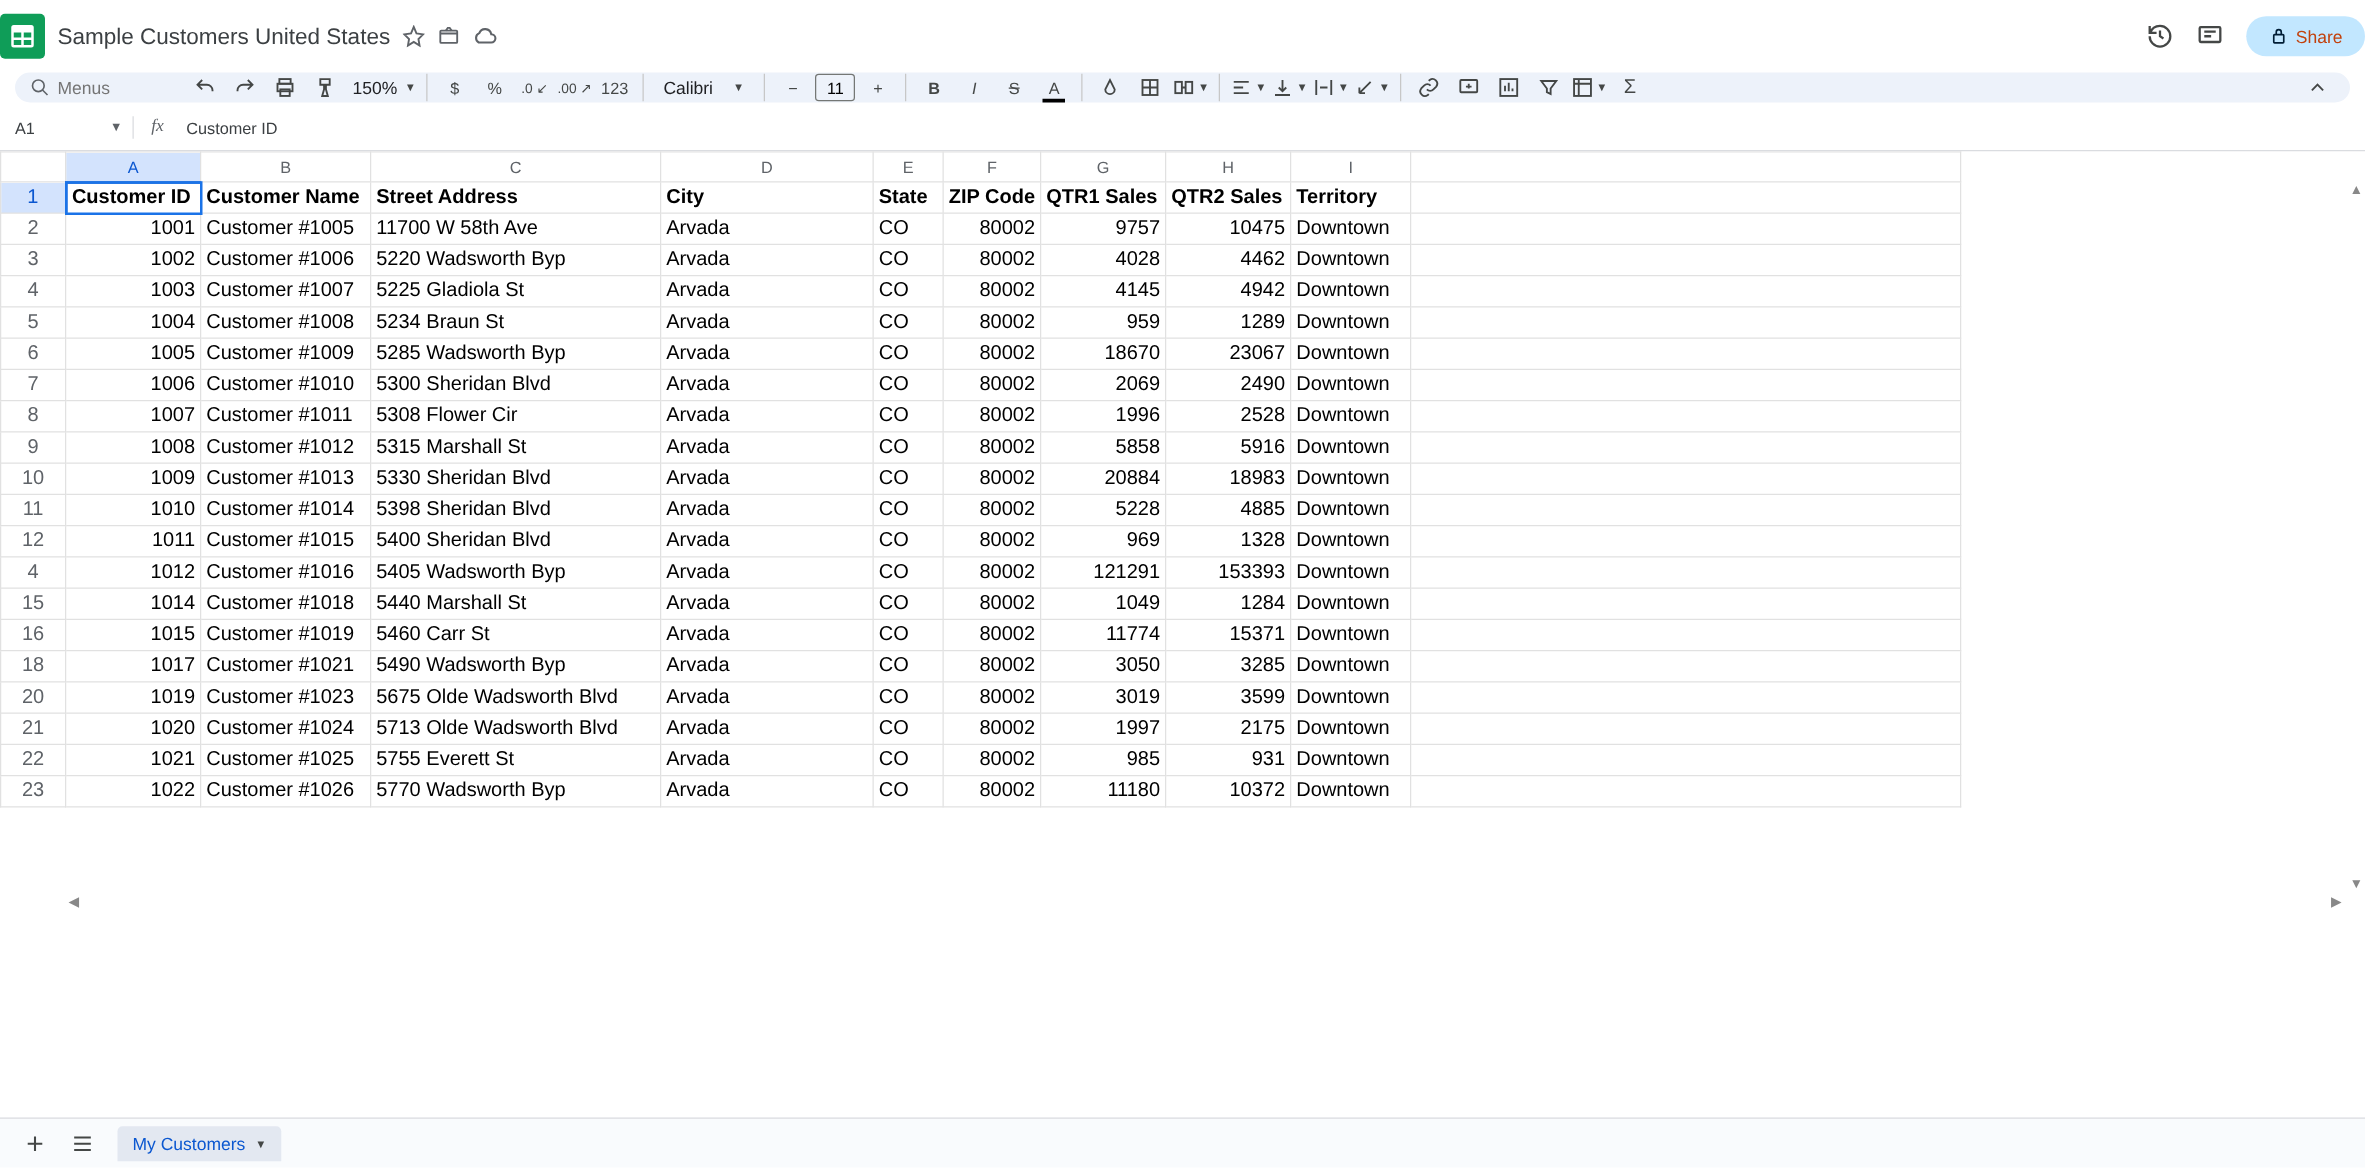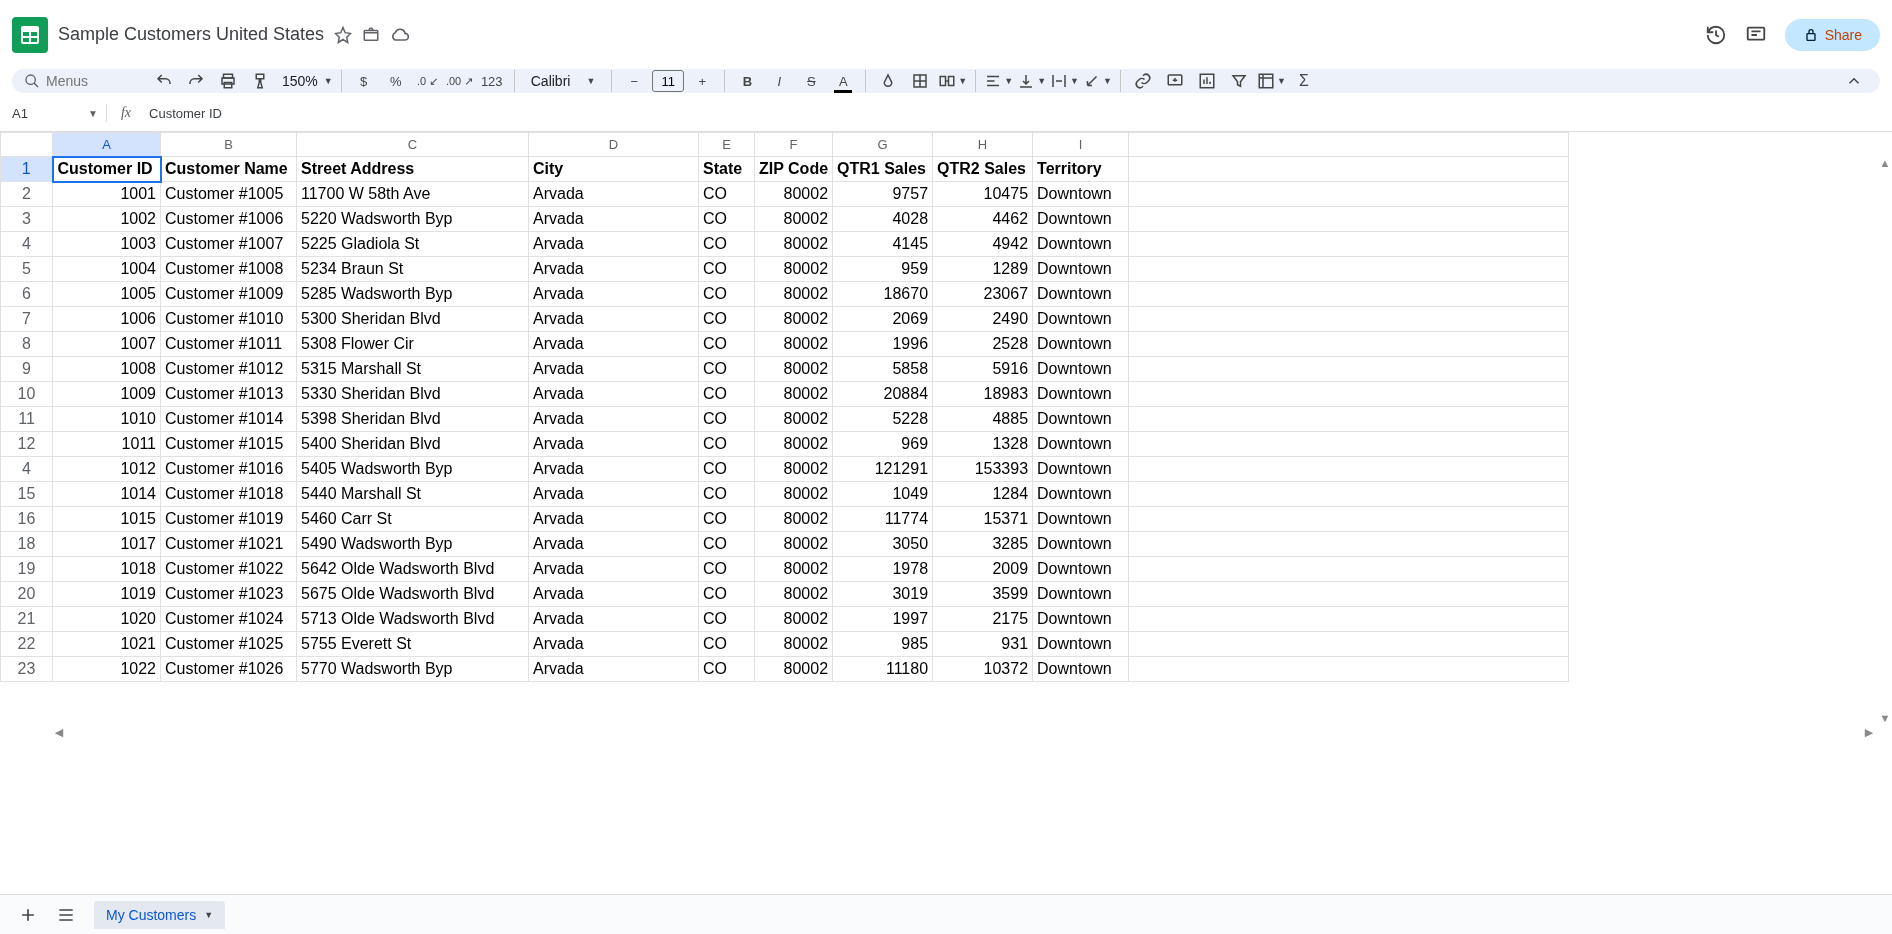--- a/index.html
+++ b/index.html
@@ -1,17 +1,17 @@
 <!DOCTYPE html>
 <html><head>
 <meta charset="utf-8">
 <style>
 * { margin:0; padding:0; box-sizing:border-box; font-family:Arial,sans-serif; }
 body { background:#fff; overflow:hidden; width:1892px; height:934px; }
-.titlebar { display:flex; align-items:center; height:69px; padding:0 12px; }
+.titlebar { display:flex; align-items:center; height:58px; padding:0 0; }
 .app-icon { width:36px; height:36px; background:#0f9d58; border-radius:4px; display:flex; align-items:center; justify-content:center; color:#fff; font-size:18px; margin-right:10px;}
 .app-icon svg{width:24px;height:24px;fill:#fff;}
 .title-area{display:flex;flex-direction:column;}
 .title-row{display:flex;align-items:center;gap:10px;}
 .doc-title{font-size:18px;color:#3c4043;}
 .title-icon{color:#5f6368;display:flex;align-items:center;}
 .menubar{display:flex;gap:2px;margin-top:2px;}
 .menu-item{font-size:14px;color:#202124;padding:2px 8px;border-radius:4px;}
 .titlebar-right{margin-left:auto;display:flex;align-items:center;gap:18px;}
 .tb-icon{color:#444746;display:flex;}
@@ -480,33 +480,20 @@
           <td class="txt">5490 Wadsworth Byp</td>
           <td class="txt">Arvada</td>
           <td class="txt">CO</td>
           <td class="num">80002</td>
           <td class="num">3050</td>
           <td class="num">3285</td>
           <td class="txt">Downtown</td>
           <td></td>
         </tr>
         <tr>
-          <th class="row-head">19</th>
-          <td class="num">1018</td>
-          <td class="txt">Customer #1022</td>
-          <td class="txt">5642 Olde Wadsworth Blvd</td>
-          <td class="txt">Arvada</td>
-          <td class="txt">CO</td>
-          <td class="num">80002</td>
-          <td class="num">1978</td>
-          <td class="num">2009</td>
-          <td class="txt">Downtown</td>
-          <td></td>
-        </tr>
-        <tr>
           <th class="row-head">20</th>
           <td class="num">1019</td>
           <td class="txt">Customer #1023</td>
           <td class="txt">5675 Olde Wadsworth Blvd</td>
           <td class="txt">Arvada</td>
           <td class="txt">CO</td>
           <td class="num">80002</td>
           <td class="num">3019</td>
           <td class="num">3599</td>
           <td class="txt">Downtown</td>

